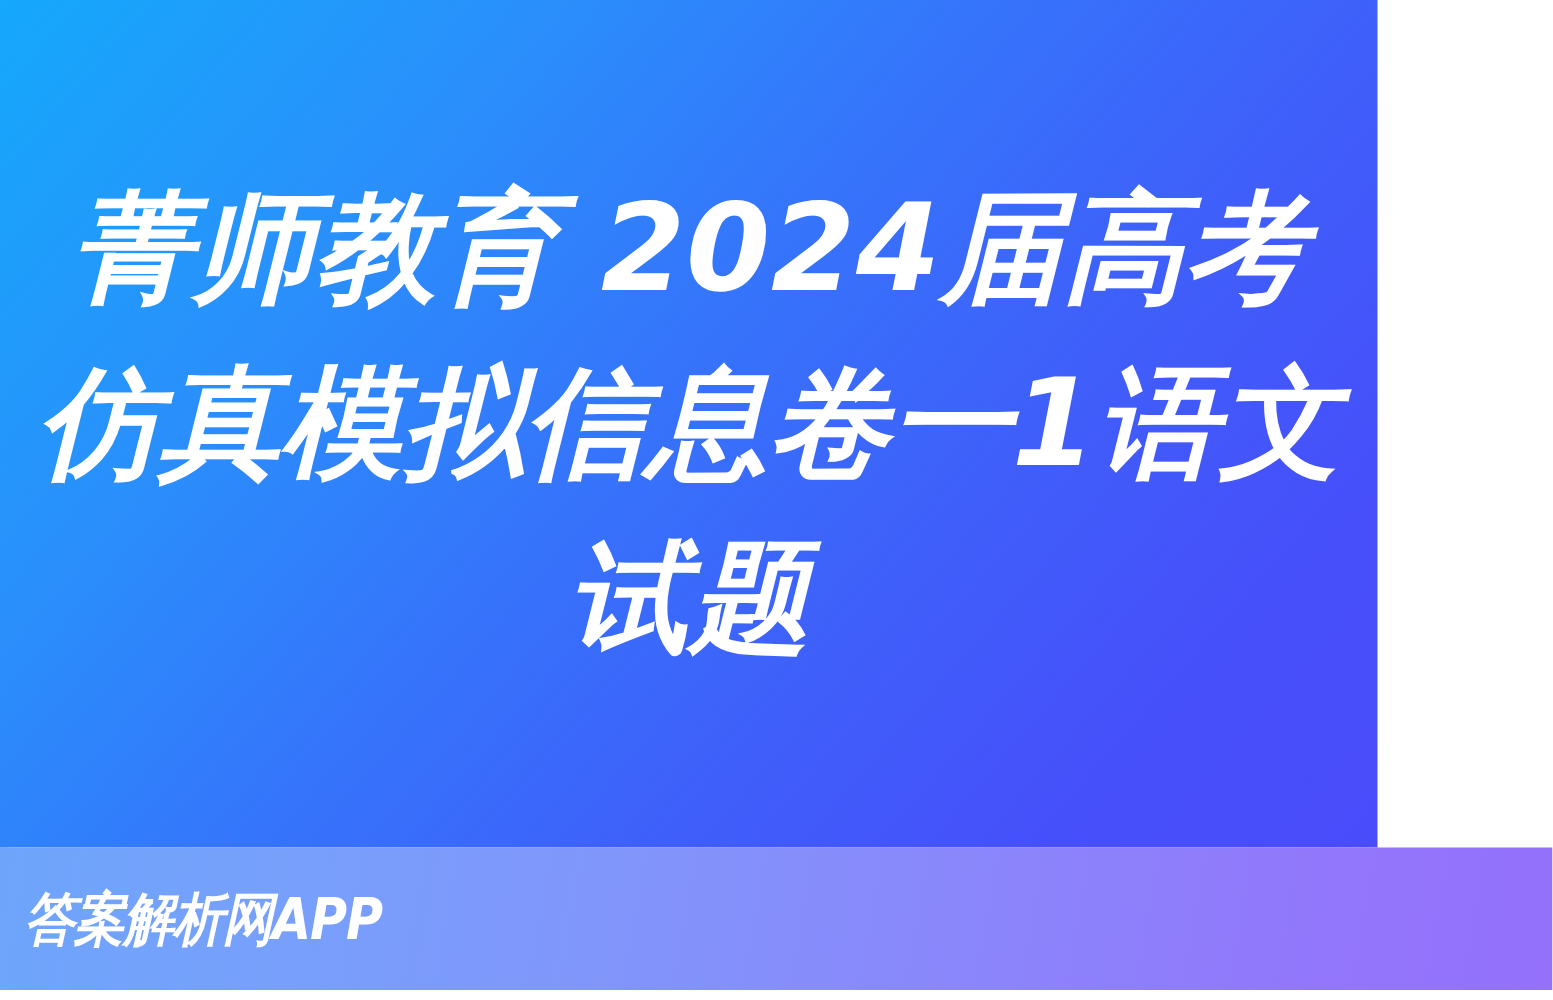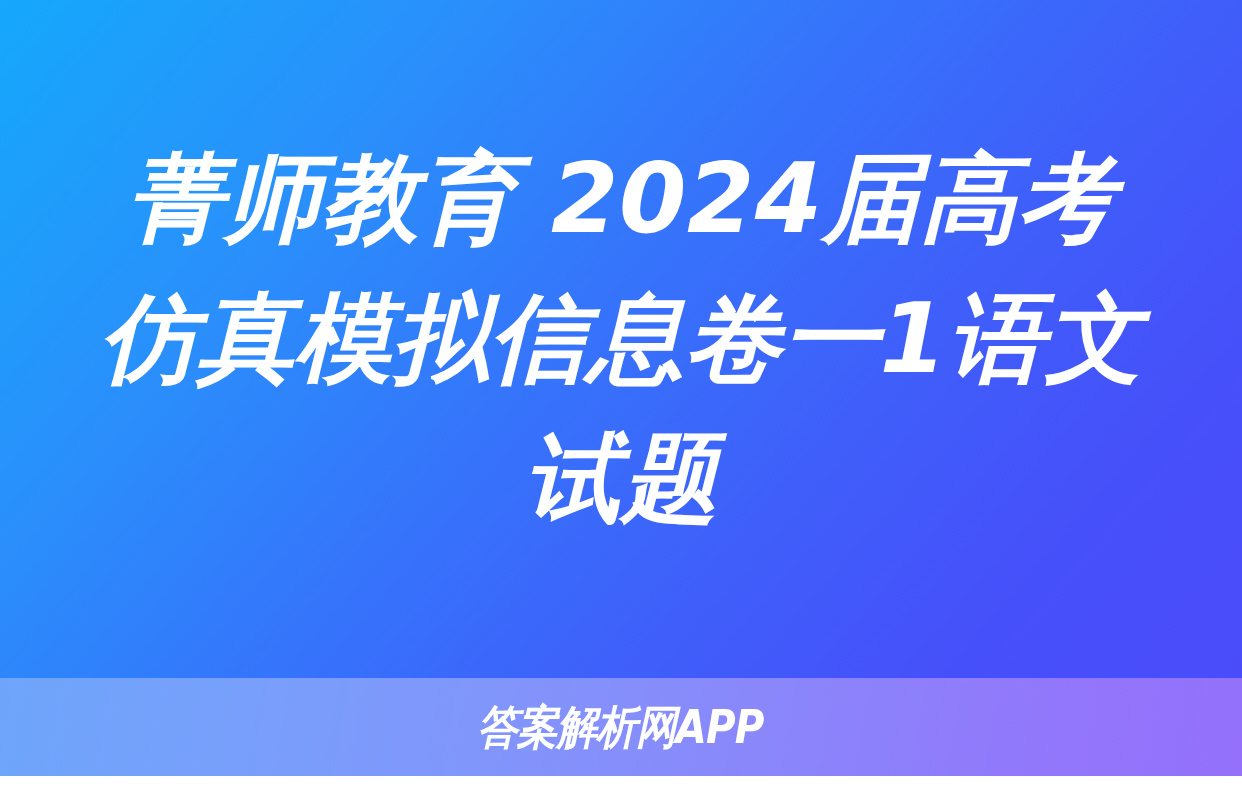--- a/index.html
+++ b/index.html
@@ -18,21 +18,21 @@
     width: 1242px;
     height: 800px;
     overflow: hidden;
   }
 
   
   .hero {
     position: absolute;
     left: 0;
     top: 0;
-    width: 1242px;
+    width: 1102px;
     height: 678px;
     background: linear-gradient(131deg,
                  #15a8fc 0%,
                  #1d9ffb 10%,
                  #2a8ffb 26%,
                  #3575fb 46%,
                  #3f5ffa 66%,
                  #4650fa 84%,
                  #4a4cfa 100%);
     display: flex;
@@ -58,31 +58,30 @@
     white-space: normal;
     text-rendering: geometricPrecision;
   }
 
   
   .footer-band {
     position: absolute;
     left: 0;
     top: 678px;
     width: 1242px;
-    height: 98px;
+    height: 114px;
     background: linear-gradient(100deg,
                  #6ea5fb 0%,
                  #77a0fb 18%,
                  #8294fb 42%,
                  #8b85fb 64%,
                  #9276fb 86%,
                  #9470fb 100%);
     display: flex;
     align-items: center;
-    justify-content: center;
   }
 
   .footer-edge {
     position: absolute;
     left: 0;
     top: 678px;
     width: 6px;
     height: 4px;
     background: #3b6ffb;
     opacity: .65;

